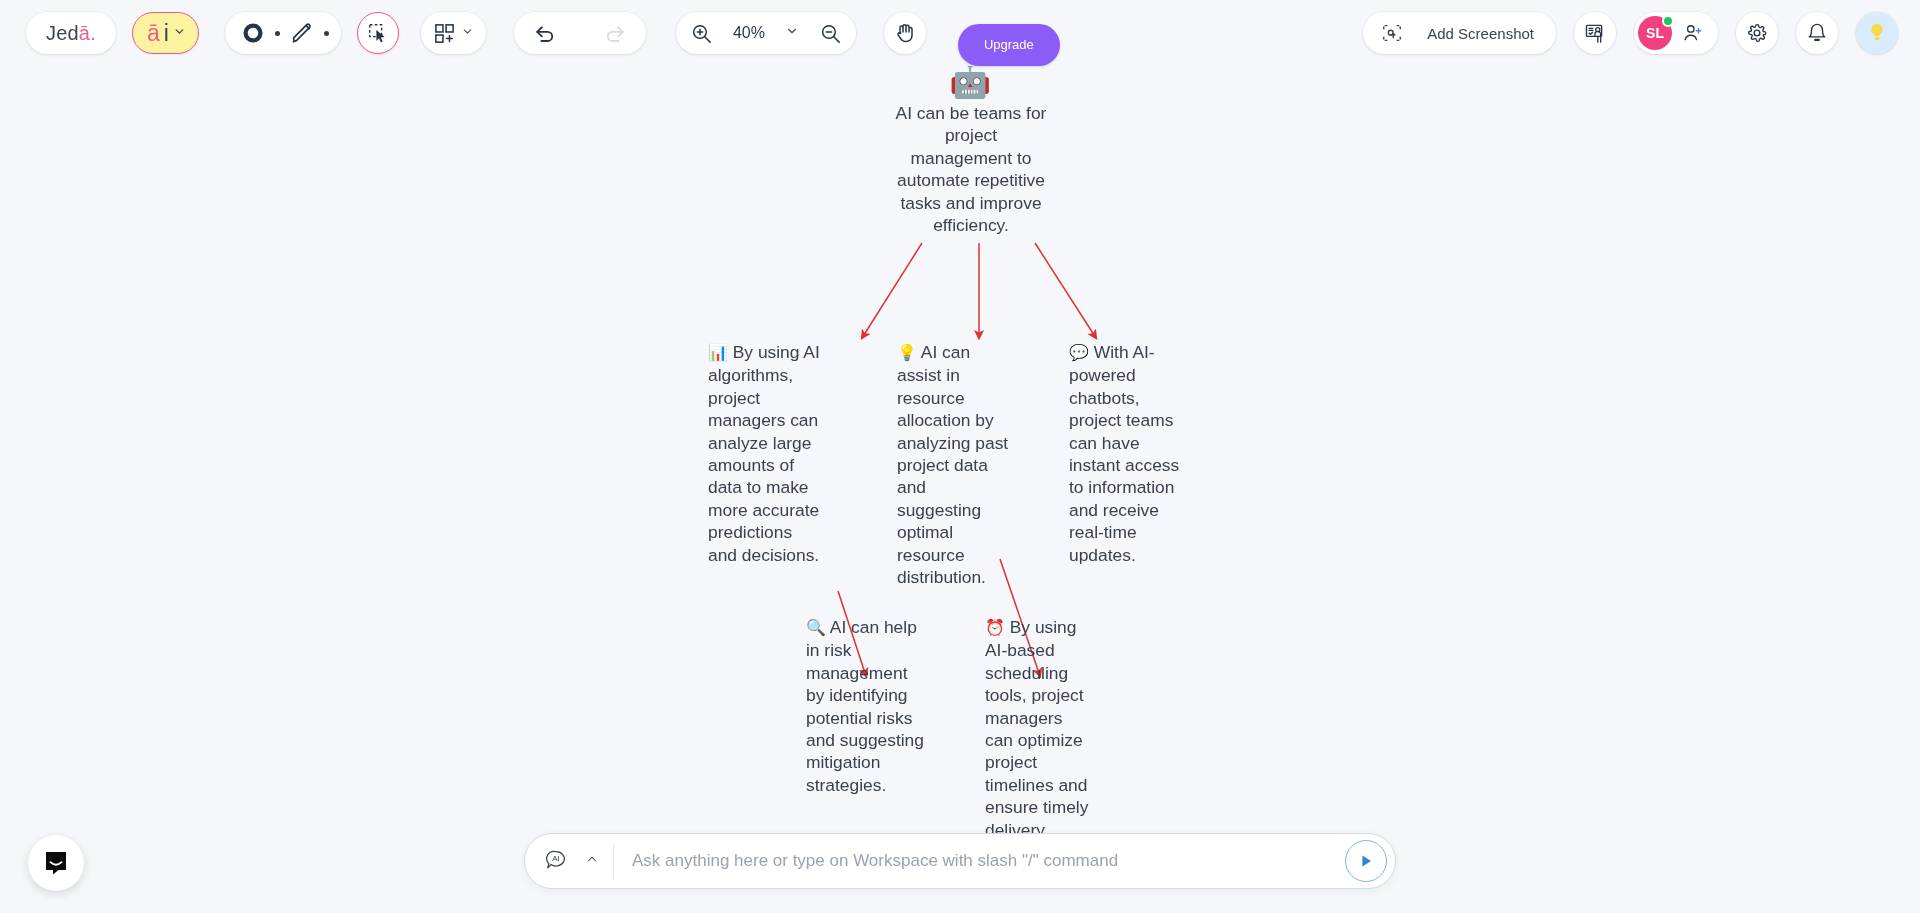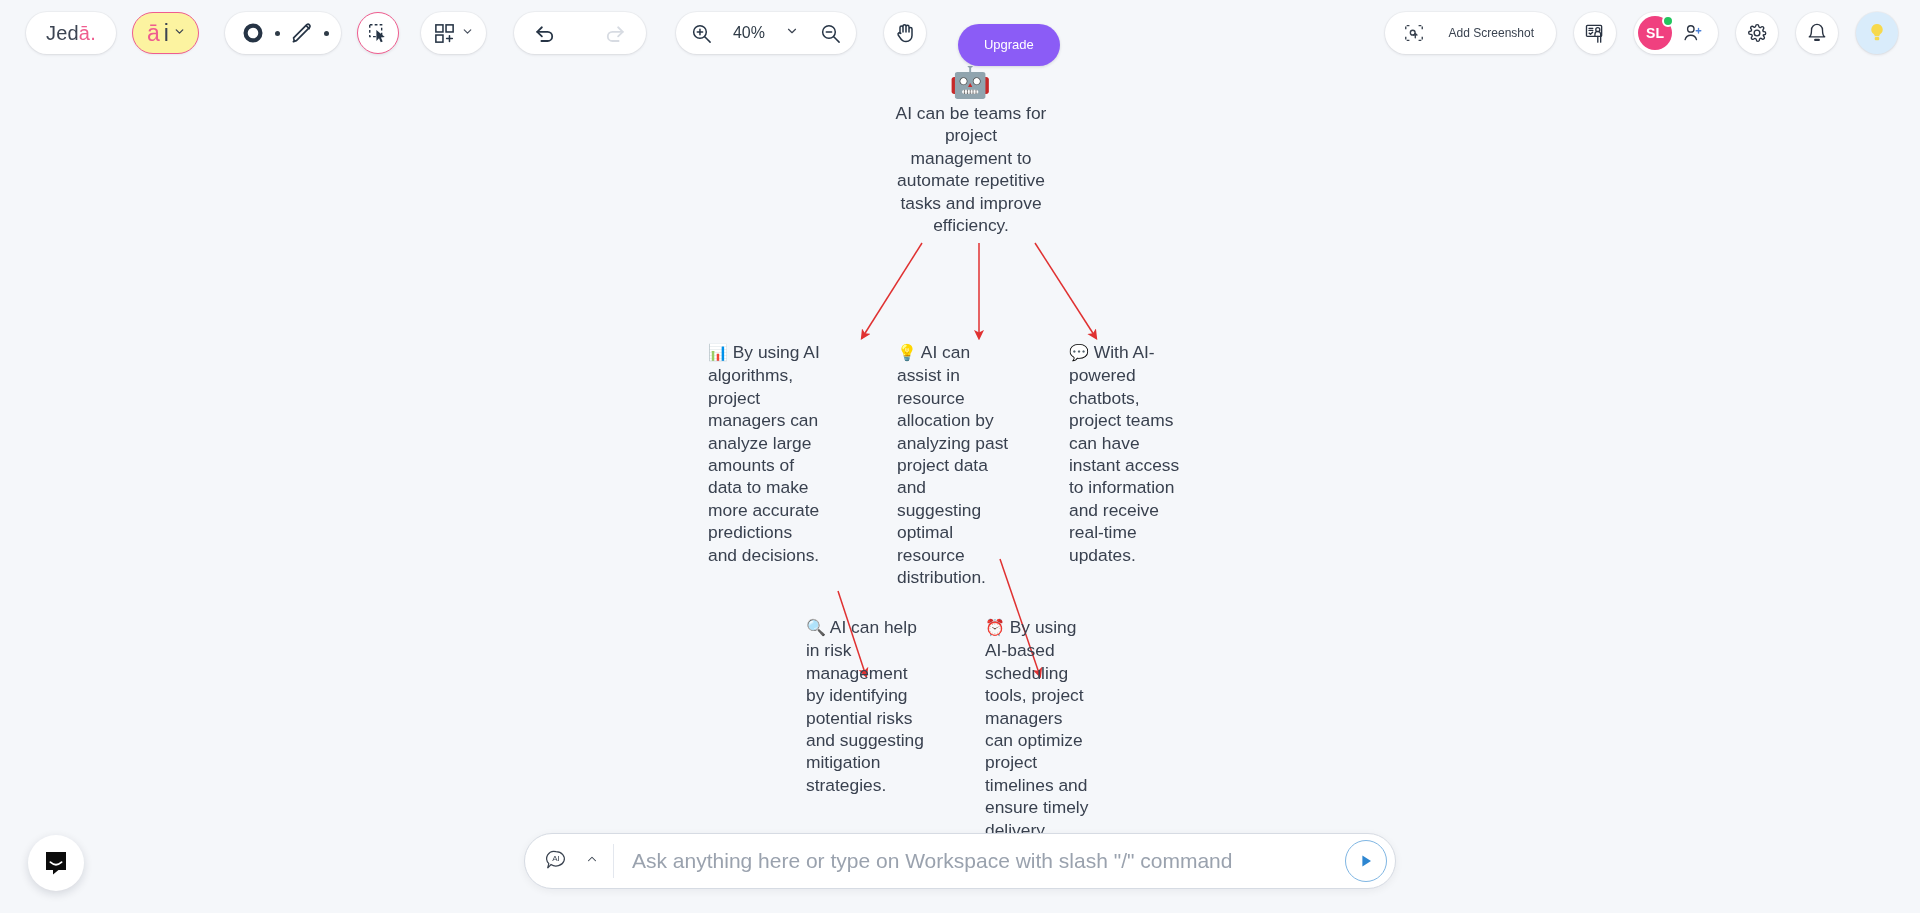--- a/index.html
+++ b/index.html
@@ -87,21 +87,21 @@
     box-shadow: 0 1px 3px rgba(16,24,40,.14);
     margin-top: 23px;
   }
 
   #toolbar-right {
     margin-left: auto; margin-right: 22px;
     display: flex; align-items: center; gap: 18px;
   }
   #add-screenshot {
     padding: 0 22px 0 18px; gap: 24px;
-    font-size: 12px; color: #3a4350;
+    font-size: 15px; color: #3a4350;
     cursor: pointer;
   }
   #avatar-pill {
     padding: 0 14px 0 4px; gap: 10px; position: relative; justify-content: flex-end;
   }
   #avatar {
     width: 34px; height: 34px; border-radius: 50%;
     background: #f0407f; color: #fff;
     font-size: 14px; font-weight: bold;
     display: flex; align-items: center; justify-content: center;
@@ -155,21 +155,21 @@
     border-radius: 999px;
     display: flex; align-items: center;
     box-shadow: 0 2px 8px rgba(16,24,40,.06);
     z-index: 40;
   }
   #ai-chip { margin-left: 18px; display: flex; align-items: center; gap: 16px; }
   #prompt-divider { width: 1px; height: 34px; background: #e3e7ee; margin-left: 14px; }
   #prompt-input {
     flex: 1; border: none; outline: none;
     margin: 0 12px 0 16px;
-    font-size: 21px; color: #39414f;
+    font-size: 17px; color: #39414f;
     font-family: "Liberation Sans", sans-serif;
     background: transparent;
   }
   #prompt-input::placeholder { color: #9aa2ae; }
   #send-btn {
     width: 42px; height: 42px; margin-right: 8px;
     border-radius: 50%;
     border: 1.4px solid #7fb6e3;
     background: #fff;
     display: flex; align-items: center; justify-content: center;

